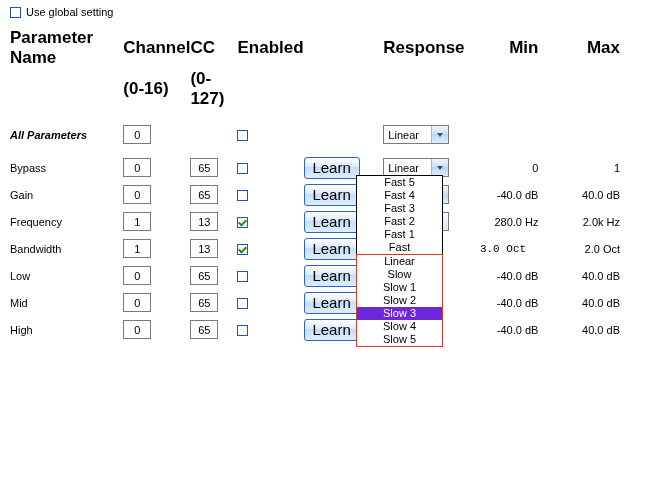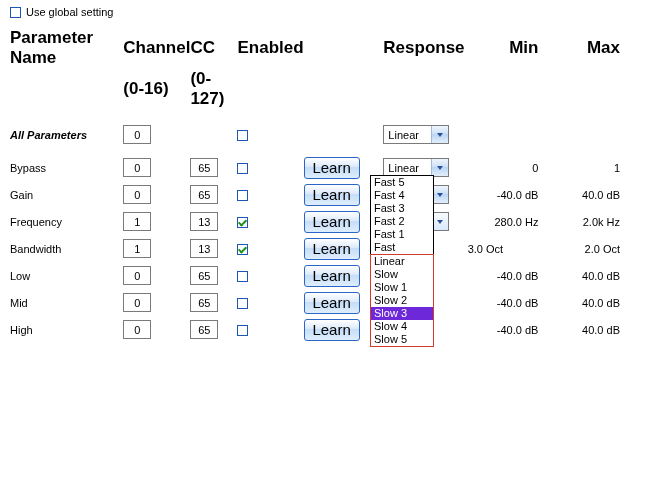--- a/index.html
+++ b/index.html
@@ -263,21 +263,21 @@
           <td class="col-min" style="text-align: right; padding-right: 18px;">280.0 Hz</td>
           <td class="col-max" style="text-align: right; padding-right: 18px;">2.0k Hz</td>
         </tr>
         <tr>
           <td class="col-name">Bandwidth</td>
           <td class="col-ch"><span class="numbox">1</span></td>
           <td class="col-cc"><span class="numbox">13</span></td>
           <td class="col-en"><span class="checkbox green-check"></span></td>
           <td class="col-learn"><span class="learn-btn">Learn</span></td>
           <td class="col-resp"></td>
-          <td class="col-min" style="text-align: left; padding-right: 18px;">3.0 Oct</td>
+          <td class="col-min" style="text-align: center; padding-right: 18px; font-family: Liberation Mono, monospace;">3.0 Oct</td>
           <td class="col-max" style="text-align: right; padding-right: 18px;">2.0 Oct</td>
         </tr>
         <tr>
           <td class="col-name">Low</td>
           <td class="col-ch"><span class="numbox">0</span></td>
           <td class="col-cc"><span class="numbox">65</span></td>
           <td class="col-en"><span class="checkbox"></span></td>
           <td class="col-learn"><span class="learn-btn">Learn</span></td>
           <td class="col-resp"></td>
           <td class="col-min" style="text-align: right; padding-right: 18px;">-40.0 dB</td>
@@ -299,21 +299,21 @@
           <td class="col-cc"><span class="numbox">65</span></td>
           <td class="col-en"><span class="checkbox"></span></td>
           <td class="col-learn"><span class="learn-btn">Learn</span></td>
           <td class="col-resp"></td>
           <td class="col-min" style="text-align: right; padding-right: 18px;">-40.0 dB</td>
           <td class="col-max" style="text-align: right; padding-right: 18px;">40.0 dB</td>
         </tr>
       </tbody>
   </table>
 
-  <div class="dropdown" id="dropdown" style="left: 370px; top: 175px; width: 64px;">
+  <div class="dropdown" id="dropdown" style="left: 356px; top: 175px; width: 87px; text-align: center;">
     <div class="dd-top" id="dd-top">
         <div class="dd-item">Fast 5</div>
         <div class="dd-item">Fast 4</div>
         <div class="dd-item">Fast 3</div>
         <div class="dd-item">Fast 2</div>
         <div class="dd-item">Fast 1</div>
         <div class="dd-item">Fast</div>
       </div>
     <div class="dd-bot" id="dd-bot">
         <div class="dd-item">Linear</div>

